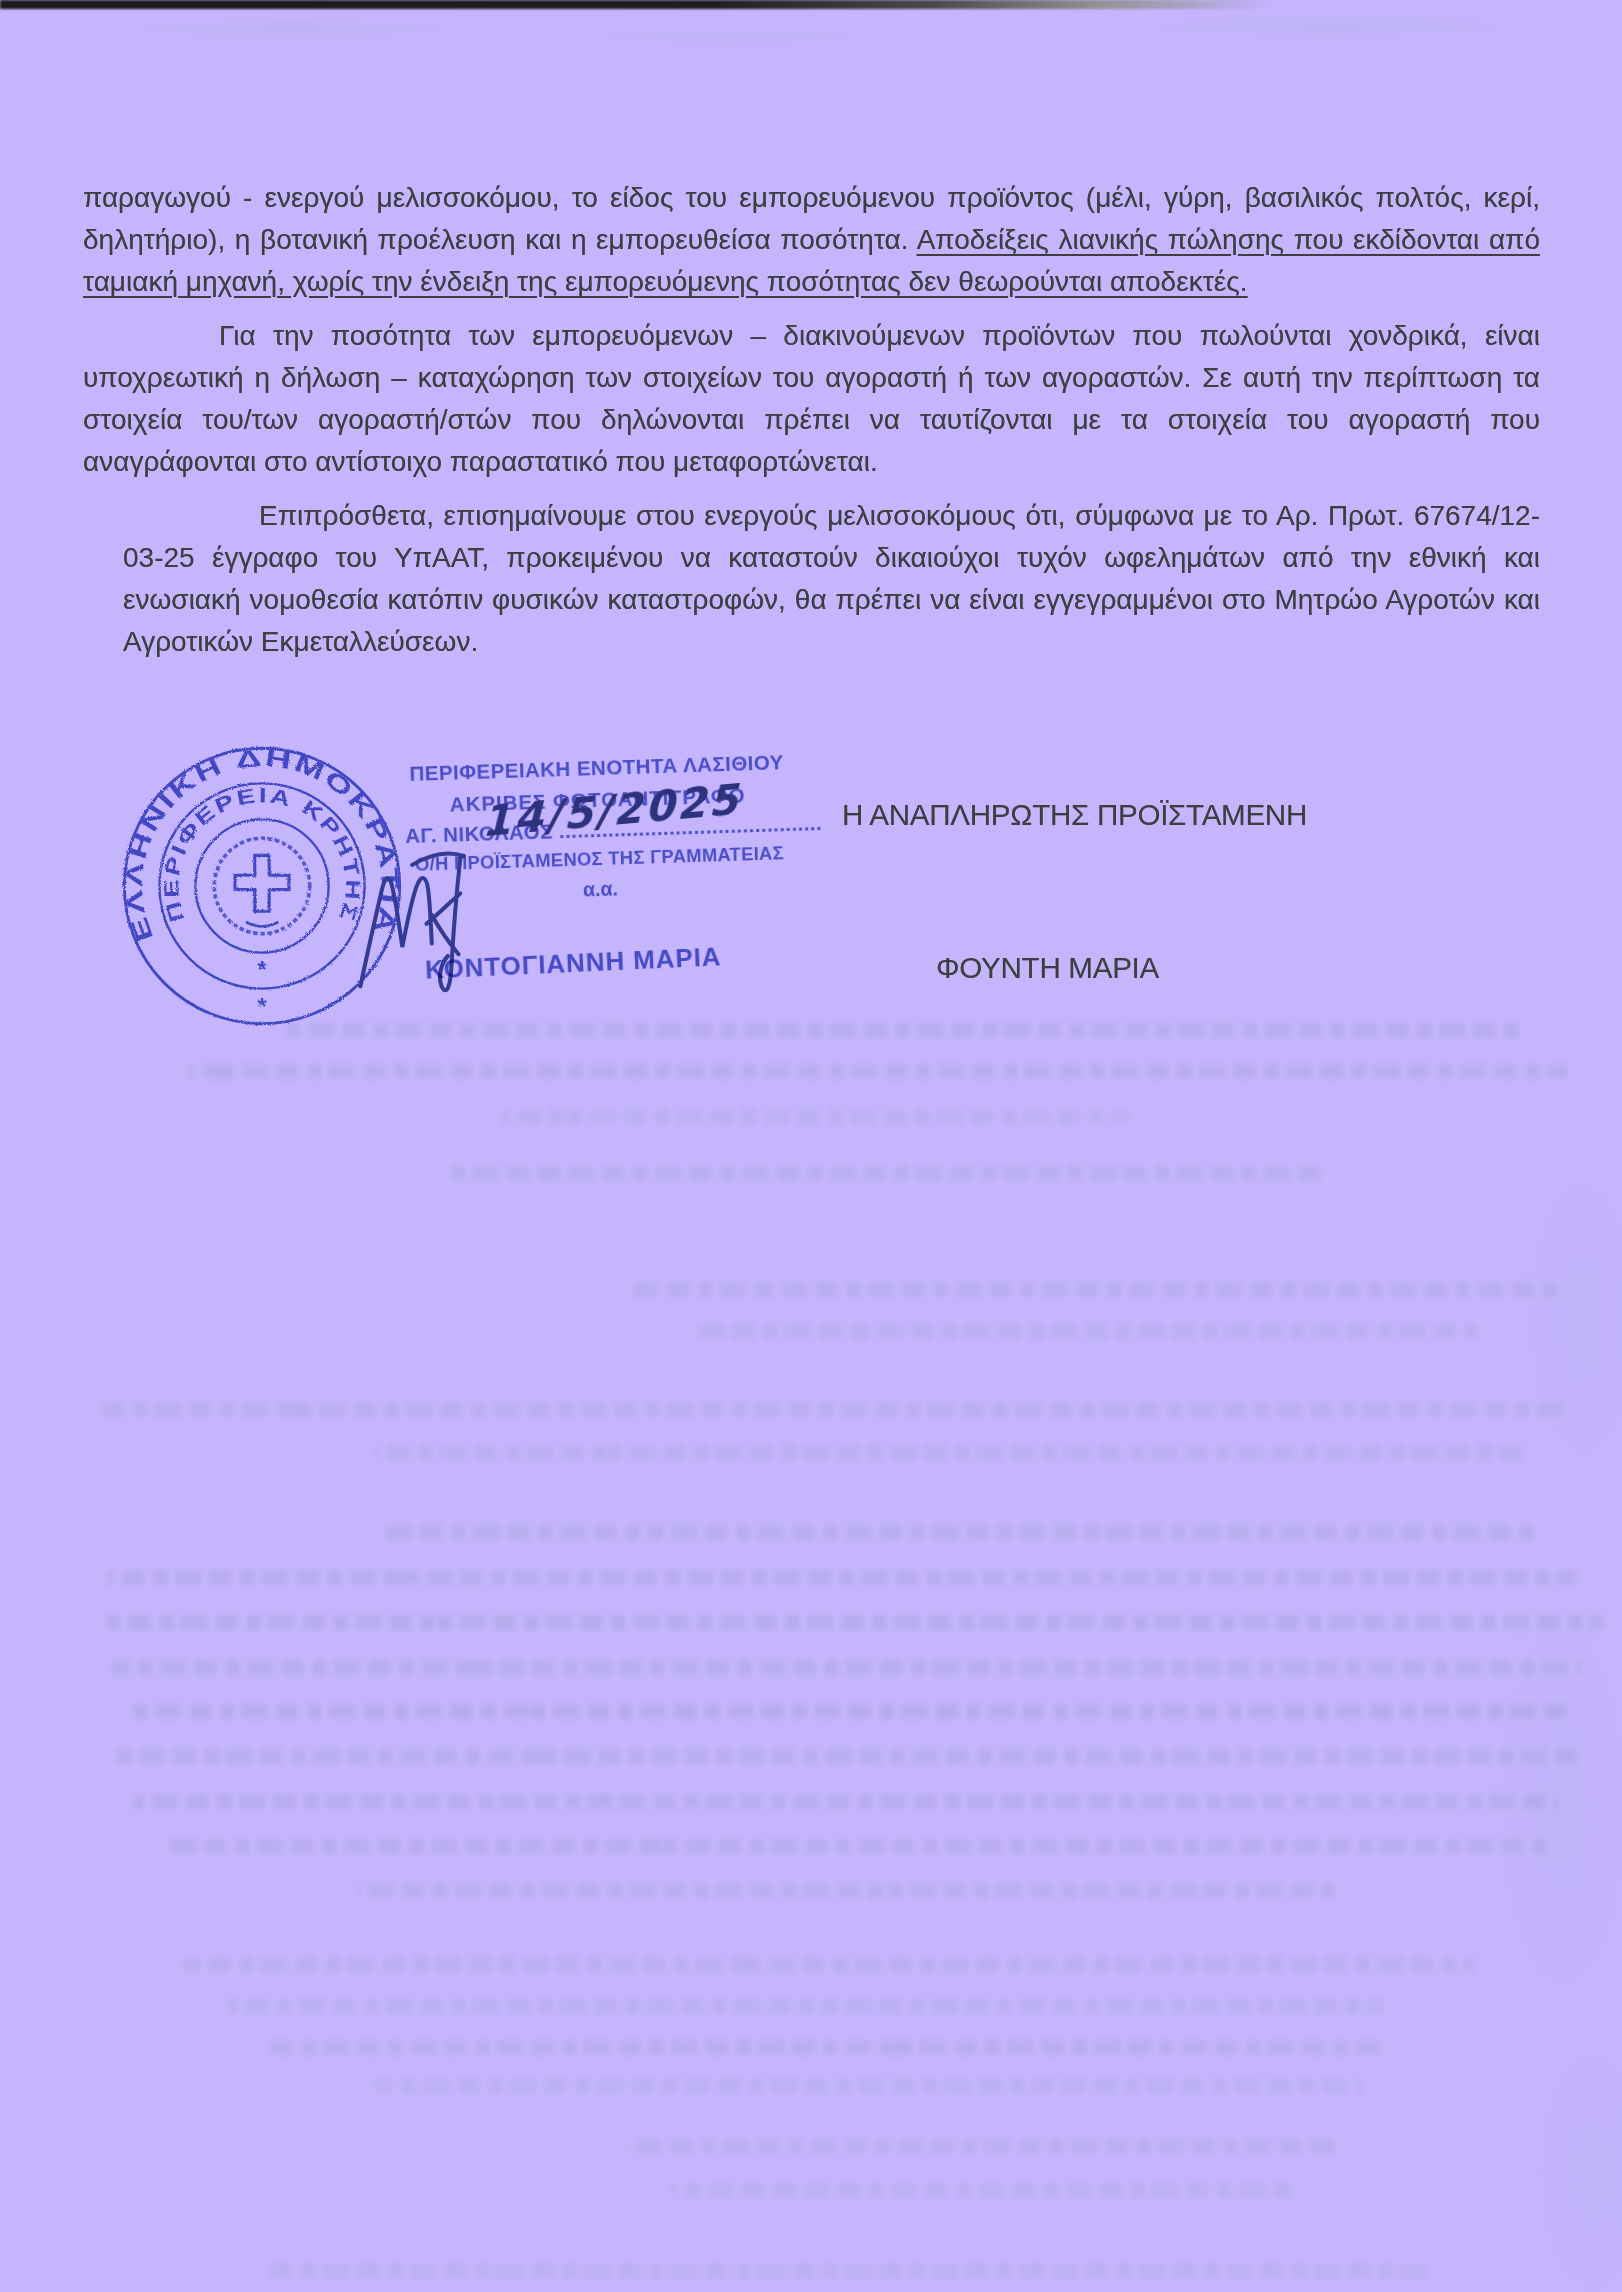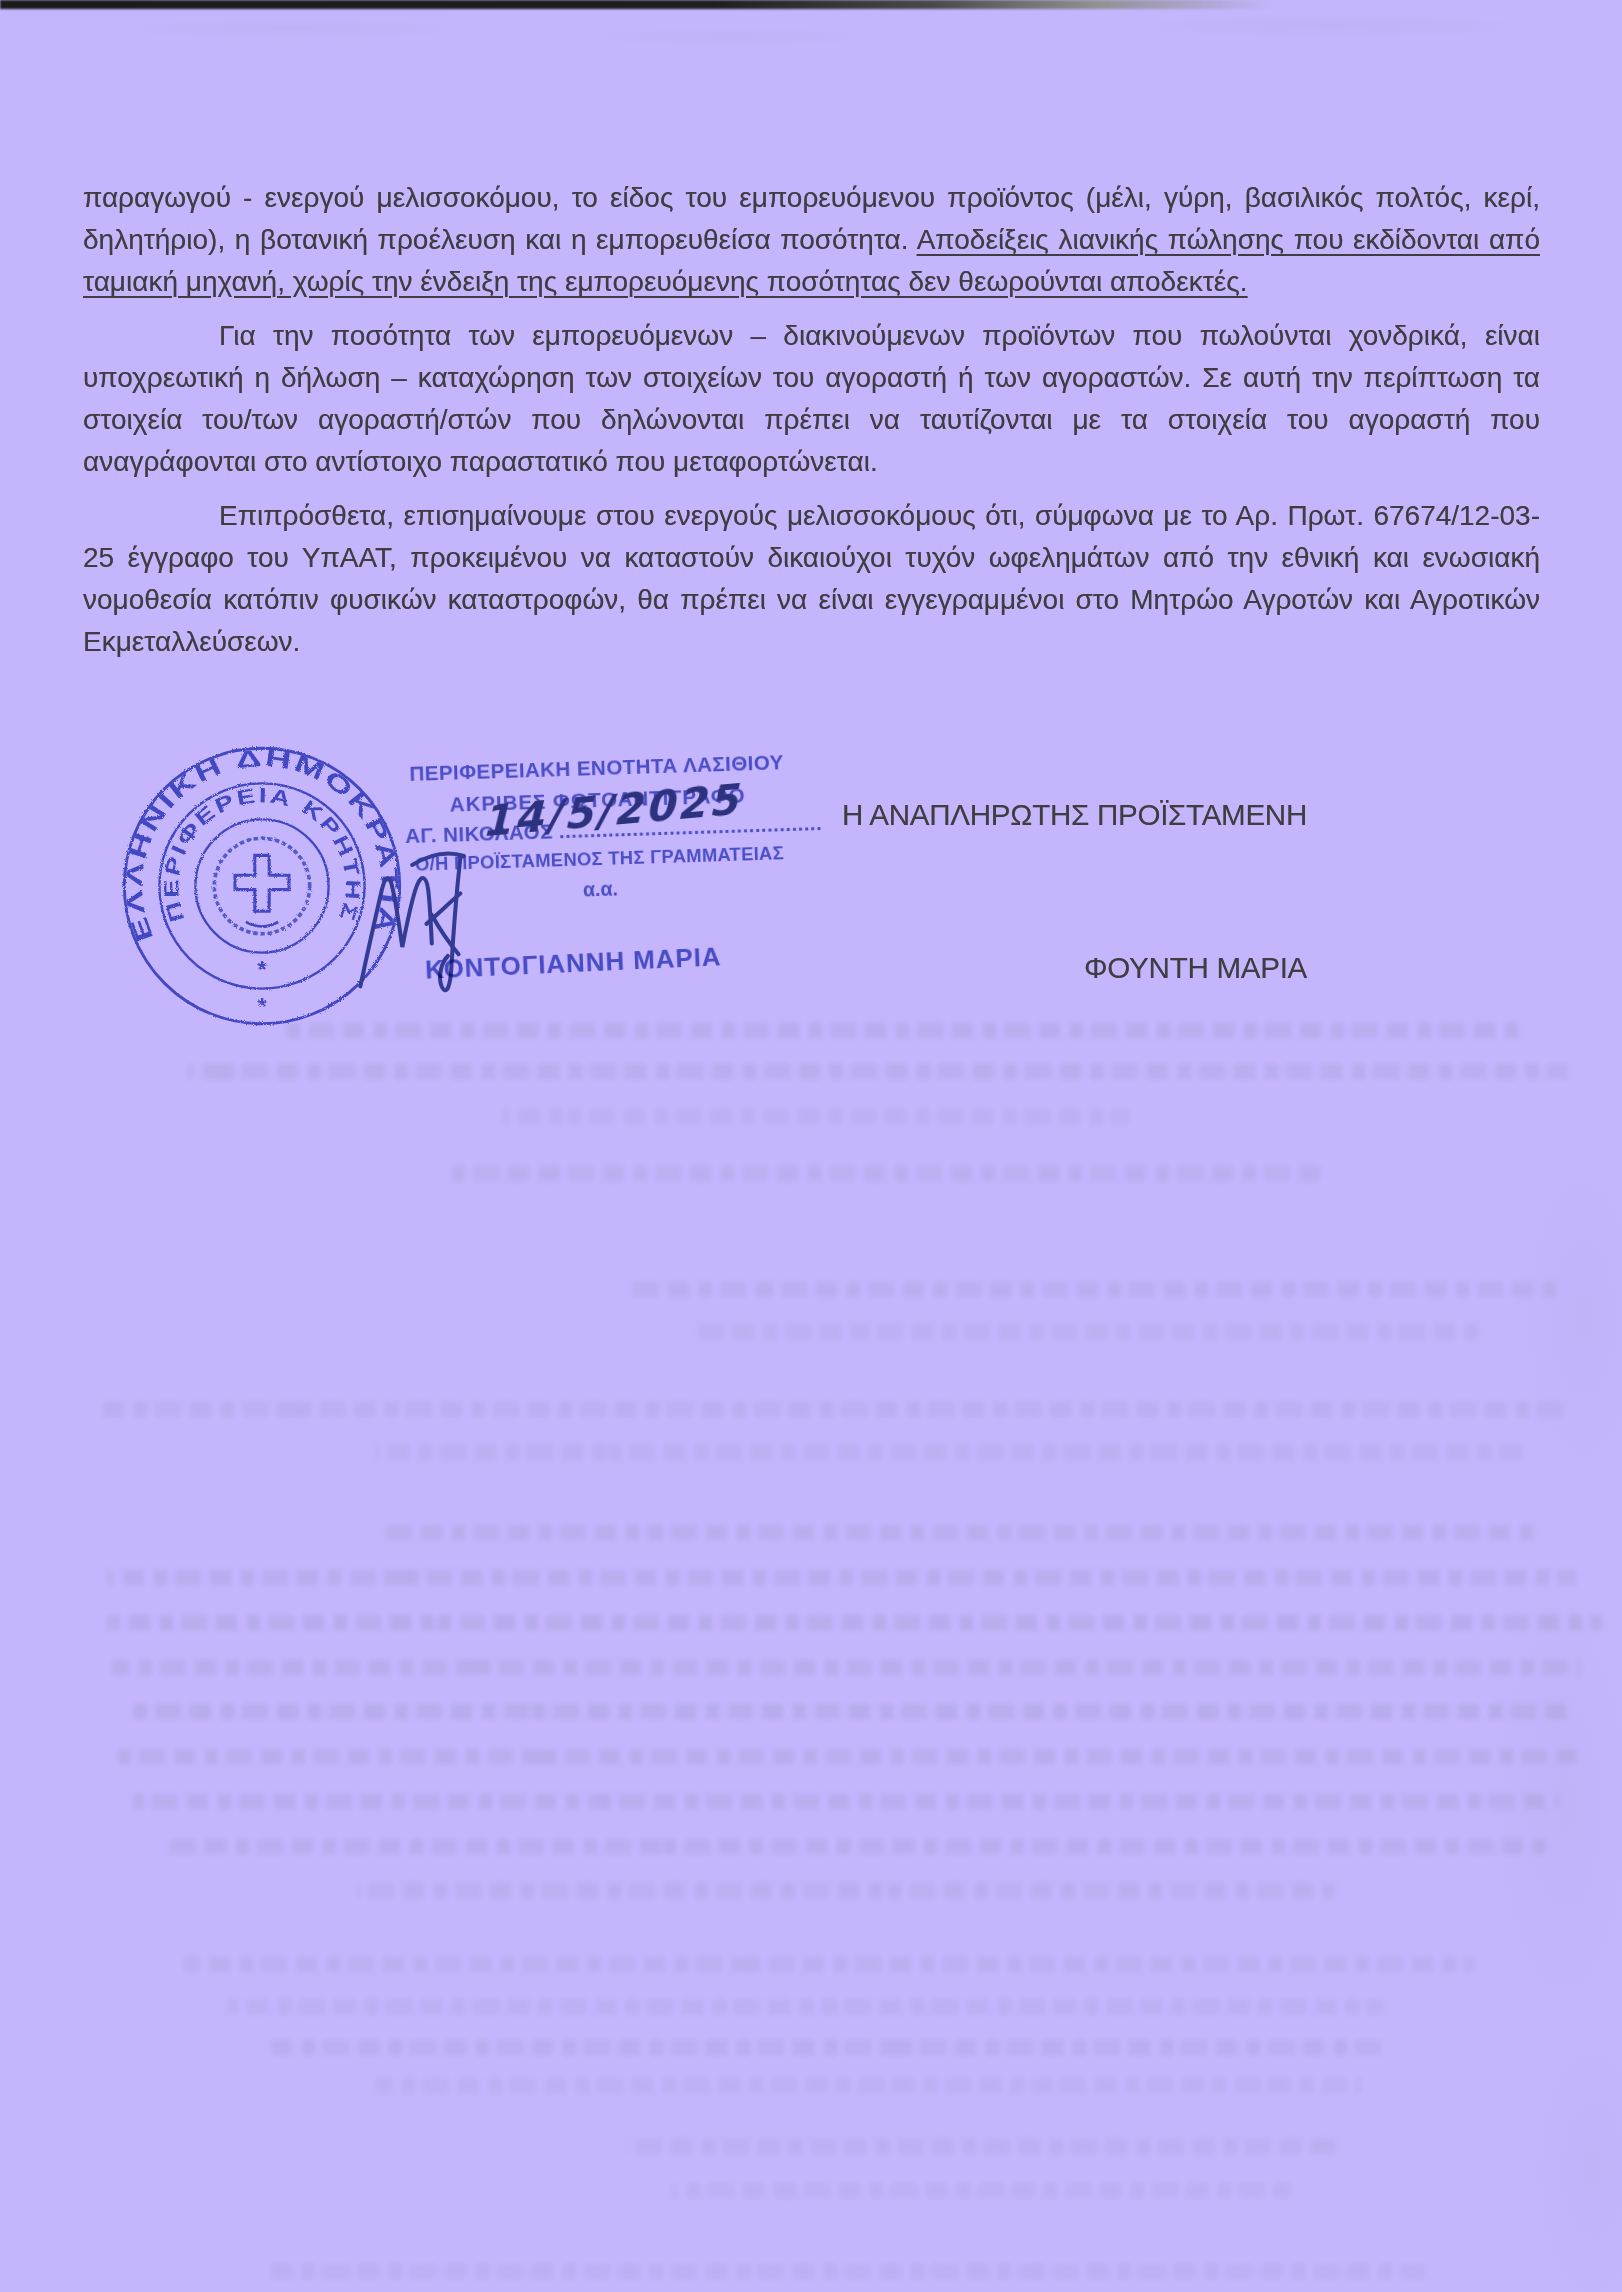--- a/index.html
+++ b/index.html
@@ -27,21 +27,21 @@
   }
   
   .doc-text{
     position:absolute;left:83px;top:177px;width:1457px;
     font-size:28px;line-height:42px;color:#3e3e40;
     text-align:justify;
     text-shadow:0 0 0.6px rgba(62,62,64,.55);
   }
   .doc-text p{margin:0;}
   .doc-text p.indent{text-indent:136px;margin-top:12px;}
-  .doc-text p.gap{margin-top:11.6px;}
+  .doc-text p.gap{margin-top:11.6px;margin-left:40px;}
   .uline{text-decoration:underline;text-decoration-thickness:1.8px;text-underline-offset:5.4px;}
   
   .round-stamp{
     position:absolute;left:118px;top:742px;width:288px;height:288px;
     opacity:.93;filter:blur(0.4px);mix-blend-mode:multiply;
   }
   
   .cert-stamp{
     position:absolute;left:405px;top:752px;width:387px;
     color:var(--stamp-blue,#4a58c0);
@@ -73,21 +73,21 @@
   .signature-svg{position:absolute;left:355px;top:838px;filter:blur(0.3px);}
   
   .signatory{
     position:absolute;left:788px;top:792px;width:519px;
     text-align:right;color:#3e3e40;
     font-size:29.6px;line-height:45px;letter-spacing:-0.3px;
     text-shadow:0 0 0.6px rgba(62,62,64,.5);
   }
   .signer-name{
     position:absolute;left:788px;top:951px;width:519px;
-    text-align:right;color:#3e3e40;font-size:29.6px;letter-spacing:-0.3px;
+    text-align:center;color:#3e3e40;font-size:29.6px;letter-spacing:-0.3px;
     text-shadow:0 0 0.6px rgba(62,62,64,.5);
   }
   
   .bleed{position:absolute;left:0;top:0;width:100%;height:100%;pointer-events:none;}
   .bleed-line{
     position:absolute;height:15px;
     background:repeating-linear-gradient(90deg,
       rgba(122,129,152,.34) 0px, rgba(122,129,152,.34) 13.4px,
       transparent 13.4px, transparent 21.5px,
       rgba(122,129,152,.28) 21.5px, rgba(122,129,152,.28) 47px,

